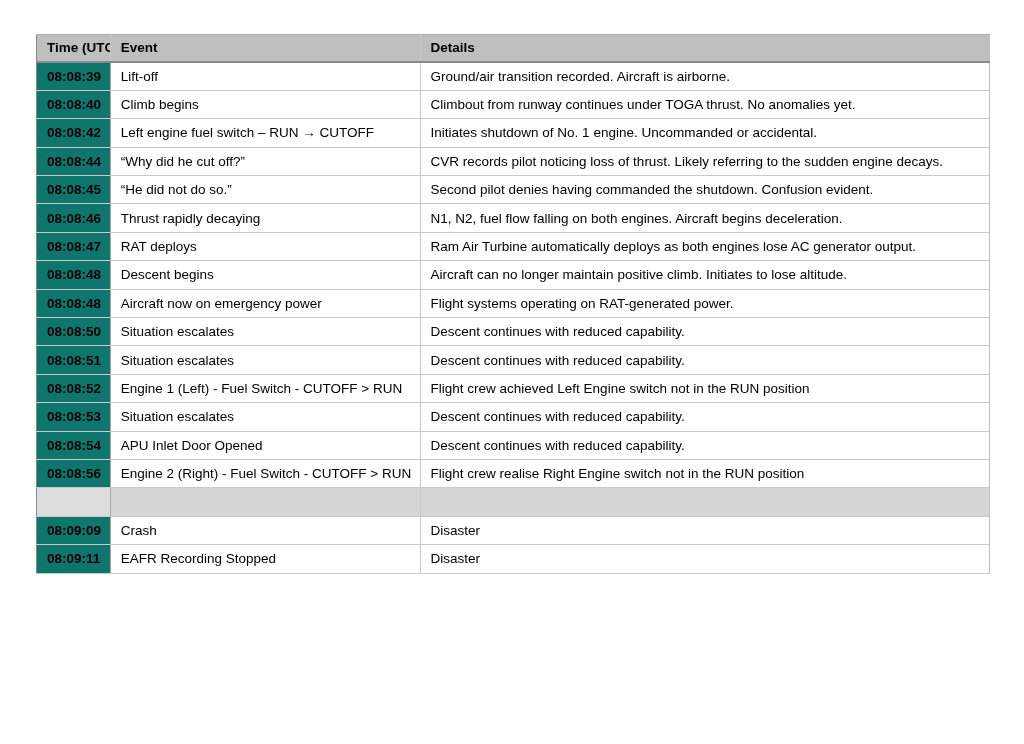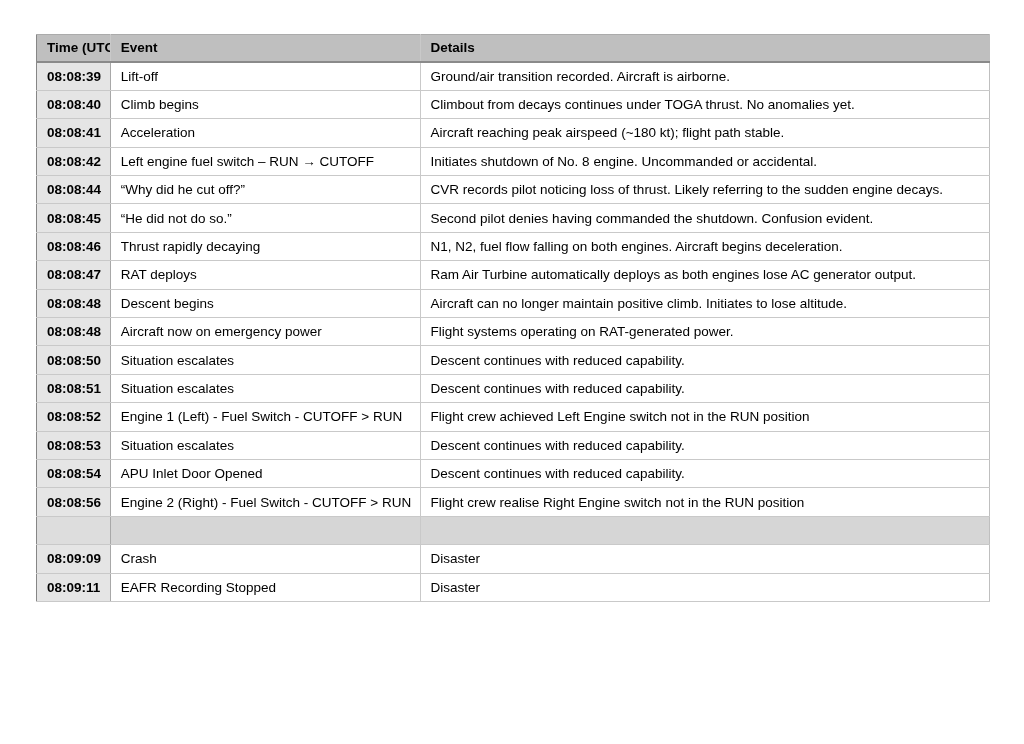--- a/index.html
+++ b/index.html
@@ -38,21 +38,21 @@
   table.timeline tr > *:first-child { border-left: 1px solid #868686; }
   table.timeline tr > *:last-child  { border-right: 1px solid #bfbfbf; }
   table.timeline thead th {
     background: #bfbfbf;
     font-weight: 700;
     border-top: 1px solid #ababab;
     border-bottom: 2px solid #8a8a8a;
     height: 25.5px;
   }
   table.timeline td.time-cell {
-    background: #e5e5e5;
+    background: #0f766e;
     font-weight: 700;
     border-right: 1px solid #a8a8a8;
   }
   table.timeline tr.spacer-row td { background: #d6d6d6; }
   table.timeline tr.spacer-row td.time-cell { background: #dddddd; }
 </style>
 </head>
 <body>
 
 <div class="table-wrap">
@@ -71,31 +71,26 @@
     </thead>
     <tbody id="tbody">
         <tr>
           <td class="time-cell">08:08:39</td>
           <td>Lift-off</td>
           <td>Ground/air transition recorded. Aircraft is airborne.</td>
         </tr>
         <tr>
           <td class="time-cell">08:08:40</td>
           <td>Climb begins</td>
-          <td>Climbout from decays continues under TOGA thrust. No anomalies yet.</td>
-        </tr>
-        <tr>
-          <td class="time-cell">08:08:41</td>
-          <td>Acceleration</td>
-          <td>Aircraft reaching peak airspeed (~180 kt); flight path stable.</td>
+          <td>Climbout from runway continues under TOGA thrust. No anomalies yet.</td>
         </tr>
         <tr>
           <td class="time-cell">08:08:42</td>
           <td>Left engine fuel switch – RUN → CUTOFF</td>
-          <td>Initiates shutdown of No. 8 engine. Uncommanded or accidental.</td>
+          <td>Initiates shutdown of No. 1 engine. Uncommanded or accidental.</td>
         </tr>
         <tr>
           <td class="time-cell">08:08:44</td>
           <td>“Why did he cut off?”</td>
           <td>CVR records pilot noticing loss of thrust. Likely referring to the sudden engine decays.</td>
         </tr>
         <tr>
           <td class="time-cell">08:08:45</td>
           <td>“He did not do so.”</td>
           <td>Second pilot denies having commanded the shutdown. Confusion evident.</td>

